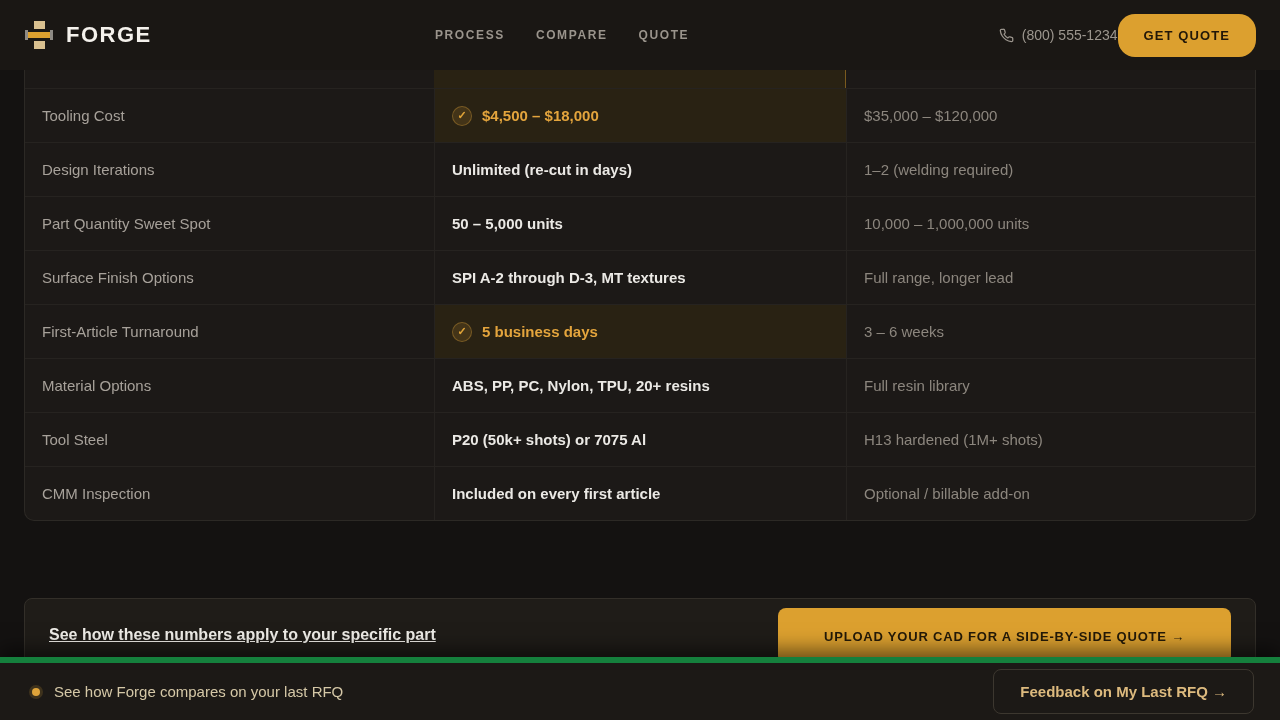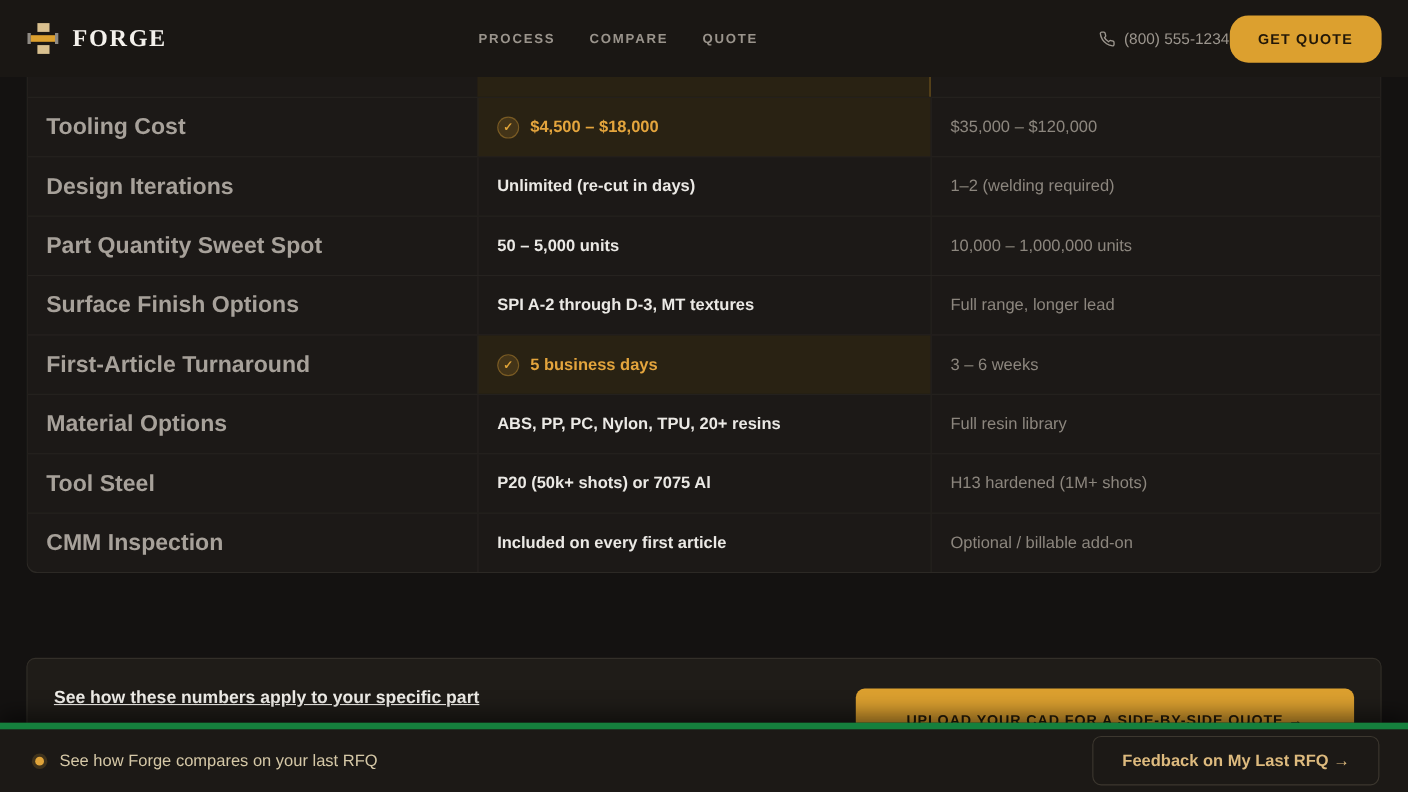--- a/index.html
+++ b/index.html
@@ -4,57 +4,57 @@
 <style>
   html,body{margin:0;padding:0;background:#131110;}
   body{width:1280px;height:720px;overflow:hidden;position:relative;
        font-family:"Liberation Sans",sans-serif;-webkit-font-smoothing:antialiased;}
   .app{position:absolute;inset:0;background:#141211;}
 
   
   .navbar{position:absolute;top:0;left:0;right:0;height:70px;background:#1a1714;
           display:flex;align-items:center;padding:0 24px;box-sizing:border-box;z-index:40;}
   .brand{display:flex;align-items:center;gap:12px;}
-  .brand-name{font-family:Liberation Serif, serif;font-weight:bold;font-size:22px;
+  .brand-name{font-family:Liberation Sans, sans-serif;font-weight:bold;font-size:22px;
               color:#f4f1ec;letter-spacing:1.5px;}
   .nav-links{position:absolute;left:435px;display:flex;gap:31px;}
   .nav-link{font-size:12px;font-weight:bold;letter-spacing:1.6px;color:#9a948c;cursor:pointer;}
   .nav-right{margin-left:auto;display:flex;align-items:center;gap:0;}
   .phone{display:flex;align-items:center;gap:8px;color:#9c968e;font-size:14px;}
   .btn-gold{background:#dca02f;color:#221708;border:none;border-radius:17px;
             font-family:"Liberation Sans",sans-serif;font-weight:bold;font-size:13px;
             letter-spacing:1.1px;padding:14px 26px;cursor:pointer;}
 
   
   .table{position:absolute;top:70px;left:24px;width:1232px;background:#1c1917;
          border:1px solid #2c2925;border-top:none;border-radius:0 0 10px 10px;
          overflow:hidden;box-sizing:border-box;}
   .t-row{display:grid;grid-template-columns:409px 412px 1fr;height:53px;
          border-top:1px solid #262320;}
   .t-row.partial{height:18px;border-top:none;}
   .cell{display:flex;align-items:center;padding:0 16px 0 17px;box-sizing:border-box;
         border-left:1px solid #262320;overflow:hidden;white-space:nowrap;}
   .cell:first-child{border-left:none;}
-  .c-label{color:#a7a19a;font-size:21px;font-weight:bold;}
+  .c-label{color:#a7a19a;font-size:15px;}
   .c-forge{color:#ebe9e5;font-size:15px;font-weight:bold;}
   .c-comp{color:#8c867e;font-size:15px;}
   .c-forge.hl{background:#292213;color:#e4a53d;}
   .partial .hl{background:#292213;border-left:1px solid rgba(222,160,45,.45);
                border-right:1px solid rgba(222,160,45,.45);}
   .partial .cell{border-left:none;}
   .check{display:inline-flex;align-items:center;justify-content:center;width:18px;height:18px;
          border-radius:50%;background:rgba(224,164,58,.14);border:1px solid rgba(224,164,58,.35);
          color:#dfa338;font-size:11px;margin-right:10px;flex:0 0 auto;}
 
   
   .cta{position:absolute;left:24px;width:1232px;top:598px;height:96px;background:#1f1c18;
        border:1px solid #332f29;border-radius:8px;box-sizing:border-box;
        display:flex;align-items:flex-start;padding:0 24px;z-index:5;}
   .cta-heading{margin-top:27px;color:#f0eee9;font-size:16px;font-weight:bold;text-decoration:underline;}
-  .cta-btn{margin-left:auto;margin-top:27px;width:453px;height:56px;background:#dca02f;
+  .cta-btn{margin-left:auto;margin-top:9px;width:453px;height:56px;background:#dca02f;
            border:none;border-radius:8px;color:#241a08;font-family:"Liberation Sans",sans-serif;
            font-weight:bold;font-size:13px;letter-spacing:.8px;cursor:pointer;}
 
   
   .bottombar{position:absolute;left:0;right:0;top:657px;height:63px;background:#1c1916;
              border-top:6px solid #15803d;box-shadow:0 -8px 18px rgba(0,0,0,.5);
              display:flex;align-items:center;padding:0 26px 0 32px;box-sizing:border-box;z-index:20;}
   .dot{width:8px;height:8px;border-radius:50%;background:#e0a43a;
        box-shadow:0 0 0 3px rgba(224,164,58,.18);margin-right:14px;flex:0 0 auto;}
   .bar-msg{color:#d5c8a7;font-size:15px;}

